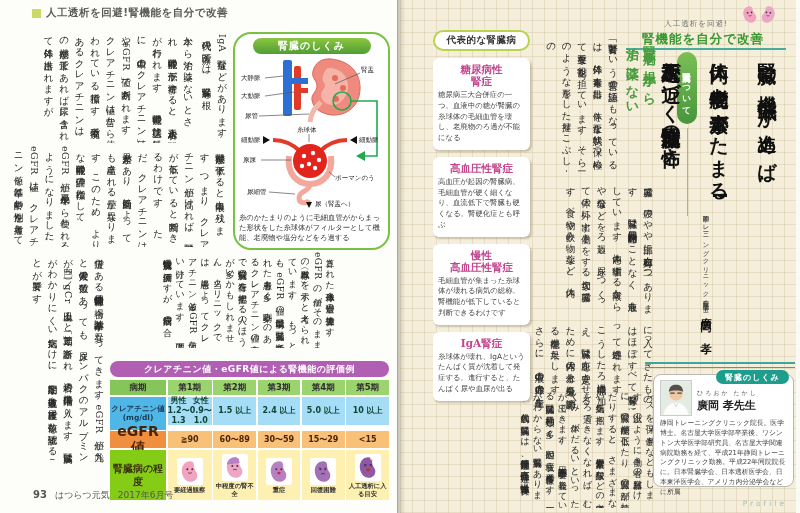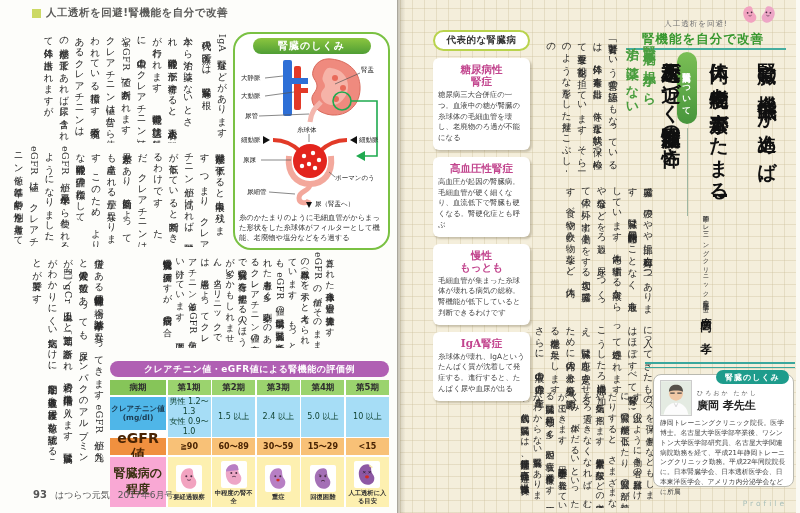--- a/index.html
+++ b/index.html
@@ -49,24 +49,24 @@
   
   .ev-table { position:absolute; left:110px; top:361px; width:279px; }
   .ev-title { background:#b05fb3; color:#fff; font-size:9px; font-weight:bold; text-align:center;
     border-radius:8px; padding:1.5px 0; letter-spacing:.5px; }
   .ev-grid { display:grid; grid-template-columns:56px repeat(5,1fr); gap:1.5px; margin-top:3px;
     background:#fff; }
   .ev-grid > div { display:flex; align-items:center; justify-content:center; text-align:center; }
   .c-phead  { background:#86c559; font-size:8.5px; font-weight:bold; color:#2e2e2e; height:15px; }
   .c-stage  { background:#9bd36e; font-size:8.5px; font-weight:bold; color:#2e2e2e; height:15px; }
   .c-clabel { background:#4fb6e8; font-size:7.5px; font-weight:bold; color:#1b3b52; height:33px; flex-direction:column; line-height:1.2; }
-  .c-cval   { background:#a6ddf6; font-size:8px; font-weight:normal; color:#143; height:40px; flex-direction:column; line-height:1.25; }
+  .c-cval   { background:#a6ddf6; font-size:8px; font-weight:bold; color:#143; height:28px; line-height:1.25; }
   .c-elabel { background:#f0903f; font-size:14px; font-weight:bold; color:#4a2404; height:17px; }
   .c-eval   { background:#f8c177; font-size:8px; font-weight:bold; color:#4a2404; height:17px; }
-  .c-slabel { background:#f9a8d4; font-size:12px; font-weight:bold; color:#3c3214; height:50px; line-height:1.3; }
+  .c-slabel { background:#84cc16; font-size:10px; font-weight:bold; color:#3c3214; height:50px; line-height:1.3; }
   .c-sval   { background:#fdf0b0; height:50px; flex-direction:column; justify-content:flex-start; padding-top:2px; }
   .sev-tile { width:26px; height:27px; background:#fff; border-radius:2px; display:flex; align-items:center; justify-content:center; }
   .sev-label { font-size:6.3px; font-weight:bold; color:#333; line-height:1.15; margin-top:1px; }
 
   .lp-footer { position:absolute; left:33px; top:489px; font-size:9px; color:#555; display:flex; gap:8px; align-items:baseline; }
   .lp-footer .pno { font-size:10px; font-weight:bold; }
 
   
   .brand { position:absolute; right:14px; top:3px; width:200px; height:44px; }
   .brand-kicker { position:absolute; right:58px; top:16px; font-size:7.5px; color:#777; letter-spacing:1px; }
@@ -361,21 +361,21 @@
         <div class="sb-title">糖尿病性
 腎症</div>
         <div class="sb-body">糖尿病三大合併症の一つ。血液中の糖が腎臓の糸球体の毛細血管を壊し、老廃物のろ過が不能になる</div>
       </div>
       <div class="sb-item">
         <div class="sb-title">高血圧性腎症</div>
         <div class="sb-body">高血圧が起因の腎臓病。毛細血管が硬く細くなり、血流低下で腎臓も硬くなる。腎硬化症とも呼ぶ</div>
       </div>
       <div class="sb-item">
         <div class="sb-title">慢性
-もっとも</div>
+高血圧性腎症</div>
         <div class="sb-body">毛細血管が集まった糸球体が壊れる病気の総称。腎機能が低下していると判断できるわけです</div>
       </div>
       <div class="sb-item">
         <div class="sb-title">IgA腎症</div>
         <div class="sb-body">糸球体が壊れ、IgAというたんぱく質が沈着して発症する。進行すると、たんぱく尿や血尿が出る</div>
       </div>
     </div>
 
     <div class="rule2"></div>
 

